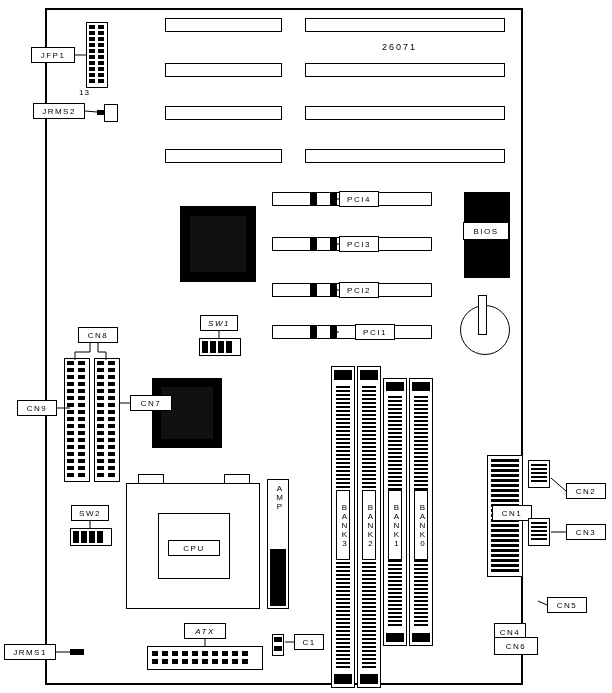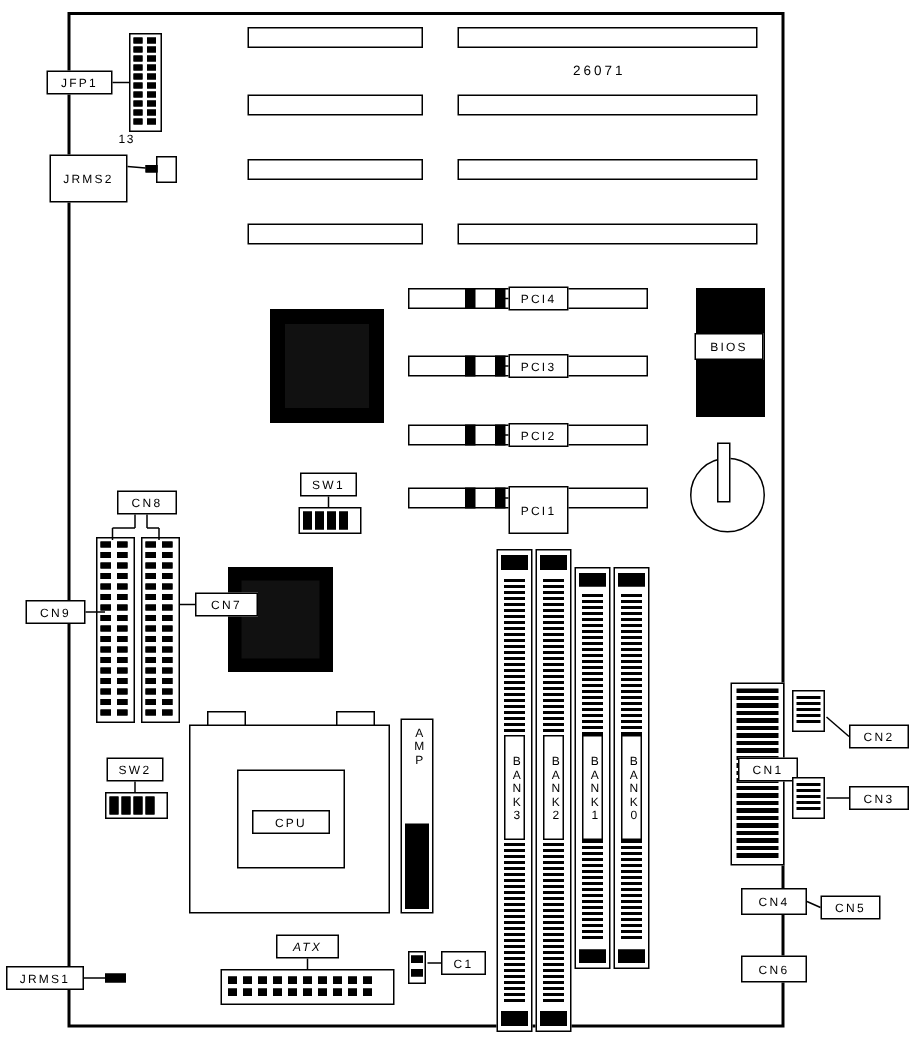--- a/index.html
+++ b/index.html
@@ -52,21 +52,21 @@
     <div class="abs filled" style="left:0px;top:48px;width:6px;height:4px;"></div>
     <div class="abs filled" style="left:9px;top:48px;width:6px;height:4px;"></div>
     <div class="abs filled" style="left:0px;top:54px;width:6px;height:4px;"></div>
     <div class="abs filled" style="left:9px;top:54px;width:6px;height:4px;"></div>
   </div>
   <div class="abs label" style="left:31px;top:47px;width:44px;height:16px;">JFP1</div>
   <div class="txt" style="left:79px;top:88px;font-size:8px;">13</div>
 
   <div class="abs rect" style="left:104px;top:104px;width:14px;height:18px;"></div>
   <div class="abs filled" style="left:97px;top:110px;width:8px;height:5px;"></div>
-  <div class="abs label" style="left:33px;top:103px;width:52px;height:32px;">JRMS2</div>
+  <div class="abs label" style="left:33px;top:103px;width:52px;height:16px;">JRMS2</div>
 
   <div class="abs slot" style="left:165px;top:18px;width:117px;height:14px;"></div>
   <div class="abs slot" style="left:305px;top:18px;width:200px;height:14px;"></div>
   <div class="abs slot" style="left:165px;top:63px;width:117px;height:14px;"></div>
   <div class="abs slot" style="left:305px;top:63px;width:200px;height:14px;"></div>
   <div class="abs slot" style="left:165px;top:106px;width:117px;height:14px;"></div>
   <div class="abs slot" style="left:305px;top:106px;width:200px;height:14px;"></div>
   <div class="abs slot" style="left:165px;top:149px;width:117px;height:14px;"></div>
   <div class="abs slot" style="left:305px;top:149px;width:200px;height:14px;"></div>
 
@@ -84,29 +84,29 @@
   <div class="abs label" style="left:339px;top:236px;width:40px;height:16px;">PCI3</div>
 
   <div class="abs slot" style="left:272px;top:283px;width:160px;height:14px;"></div>
   <div class="abs slot-in" style="left:310px;top:283px;width:7px;height:14px;"></div>
   <div class="abs slot-in" style="left:330px;top:283px;width:7px;height:14px;"></div>
   <div class="abs label" style="left:339px;top:282px;width:40px;height:16px;">PCI2</div>
 
   <div class="abs slot" style="left:272px;top:325px;width:160px;height:14px;"></div>
   <div class="abs slot-in" style="left:310px;top:325px;width:7px;height:14px;"></div>
   <div class="abs slot-in" style="left:330px;top:325px;width:7px;height:14px;"></div>
-  <div class="abs label" style="left:339px;top:324px;width:40px;height:32px;">PCI1</div>
+  <div class="abs label" style="left:355px;top:324px;width:40px;height:16px;">PCI1</div>
 
   <div class="abs" style="left:464px;top:192px;width:46px;height:86px;background:#000;border:1px solid #000;"></div>
   <div class="abs label" style="left:463px;top:222px;width:46px;height:18px;">BIOS</div>
 
   <div class="abs" style="left:460px;top:305px;width:50px;height:50px;border:1px solid #000;border-radius:50%;background:#fff;"></div>
   <div class="abs" style="left:478px;top:295px;width:9px;height:40px;border:1px solid #000;background:#fff;"></div>
 
-  <div class="abs label" style="left:200px;top:315px;width:38px;height:16px;">SW1</div>
+  <div class="abs label" style="left:200px;top:315px;width:38px;height:16px;font-style:italic;">SW1</div>
   <div class="abs rect" style="left:199px;top:338px;width:42px;height:18px;"></div>
   <div class="abs" style="left:202px;top:341px;width:36px;height:12px;">
     <div class="abs filled" style="left:0px;top:0px;width:6px;height:12px;"></div>
     <div class="abs filled" style="left:8px;top:0px;width:6px;height:12px;"></div>
     <div class="abs filled" style="left:16px;top:0px;width:6px;height:12px;"></div>
     <div class="abs filled" style="left:24px;top:0px;width:6px;height:12px;"></div>
   </div>
 
   <div class="abs label" style="left:71px;top:505px;width:38px;height:16px;">SW2</div>
   <div class="abs rect" style="left:70px;top:528px;width:42px;height:18px;"></div>
@@ -272,21 +272,21 @@
   <div class="abs label" style="left:492px;top:505px;width:40px;height:16px;">CN1</div>
 
   <div class="abs rect" style="left:528px;top:460px;width:22px;height:28px;"></div>
   <div class="abs" style="left:531px;top:464px;width:16px;height:20px;background:repeating-linear-gradient(to bottom,#000 0 2px,#fff 2px 4px);"></div>
   <div class="abs label" style="left:566px;top:483px;width:40px;height:16px;">CN2</div>
 
   <div class="abs rect" style="left:528px;top:518px;width:22px;height:28px;"></div>
   <div class="abs" style="left:531px;top:522px;width:16px;height:20px;background:repeating-linear-gradient(to bottom,#000 0 2px,#fff 2px 4px);"></div>
   <div class="abs label" style="left:566px;top:524px;width:40px;height:16px;">CN3</div>
 
-  <div class="abs label" style="left:494px;top:592px;width:44px;height:18px;">CN4</div>
+  <div class="abs label" style="left:494px;top:623px;width:32px;height:18px;">CN4</div>
   <div class="abs label" style="left:547px;top:597px;width:40px;height:16px;">CN5</div>
 
   <div class="abs label" style="left:494px;top:637px;width:44px;height:18px;">CN6</div>
 
   <svg class="lines" viewBox="0 0 612 693">
     <g stroke="#000" stroke-width="1" fill="none">
 
       <line x1="75" y1="55" x2="86" y2="55"></line>
 
       <line x1="85" y1="111" x2="97" y2="112"></line>

